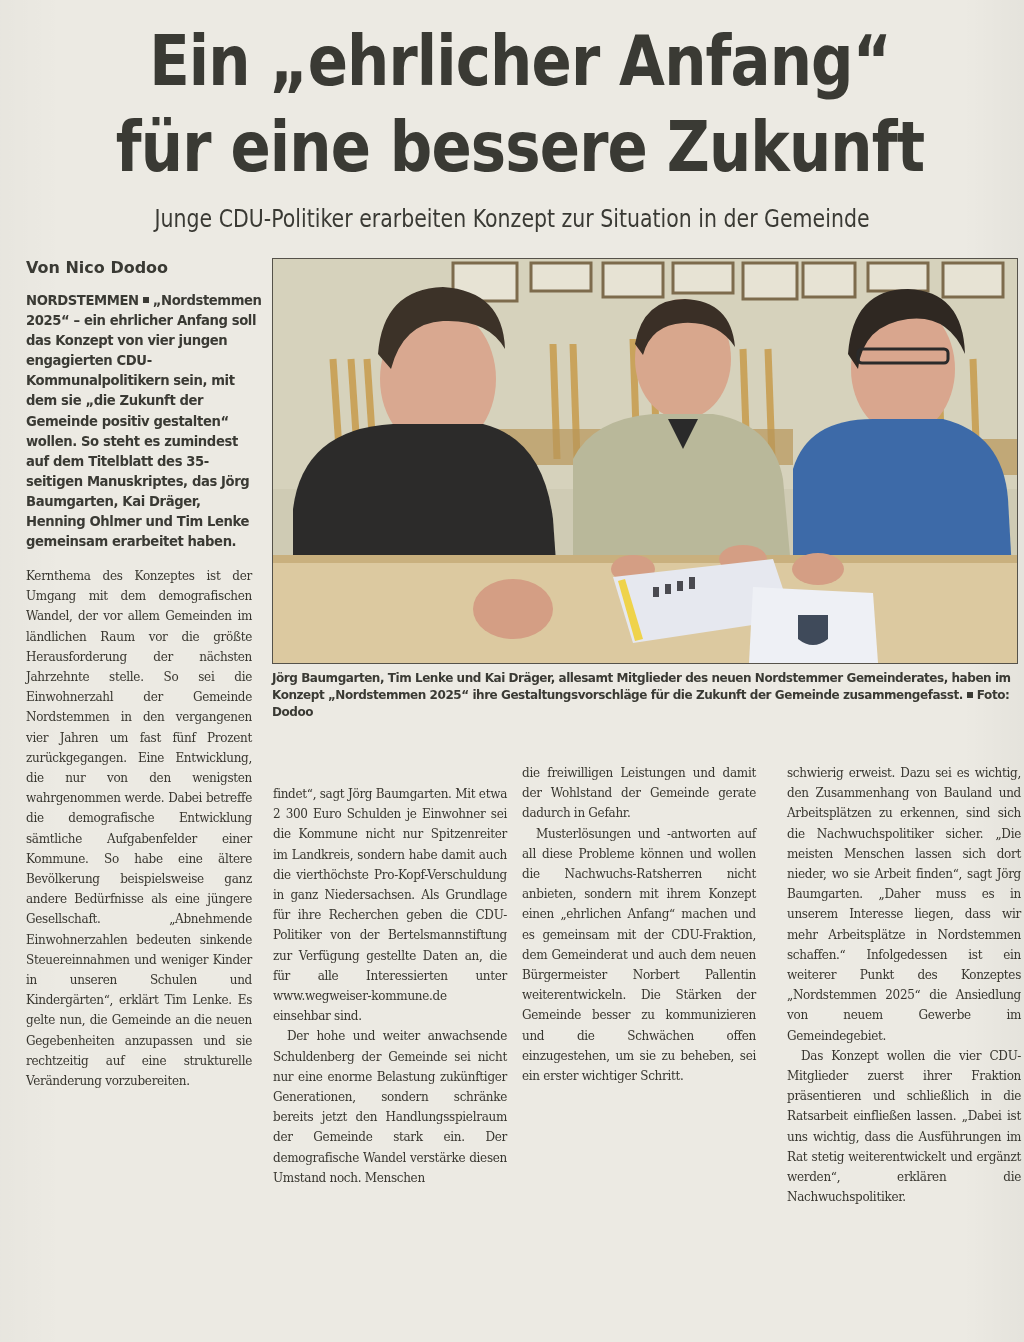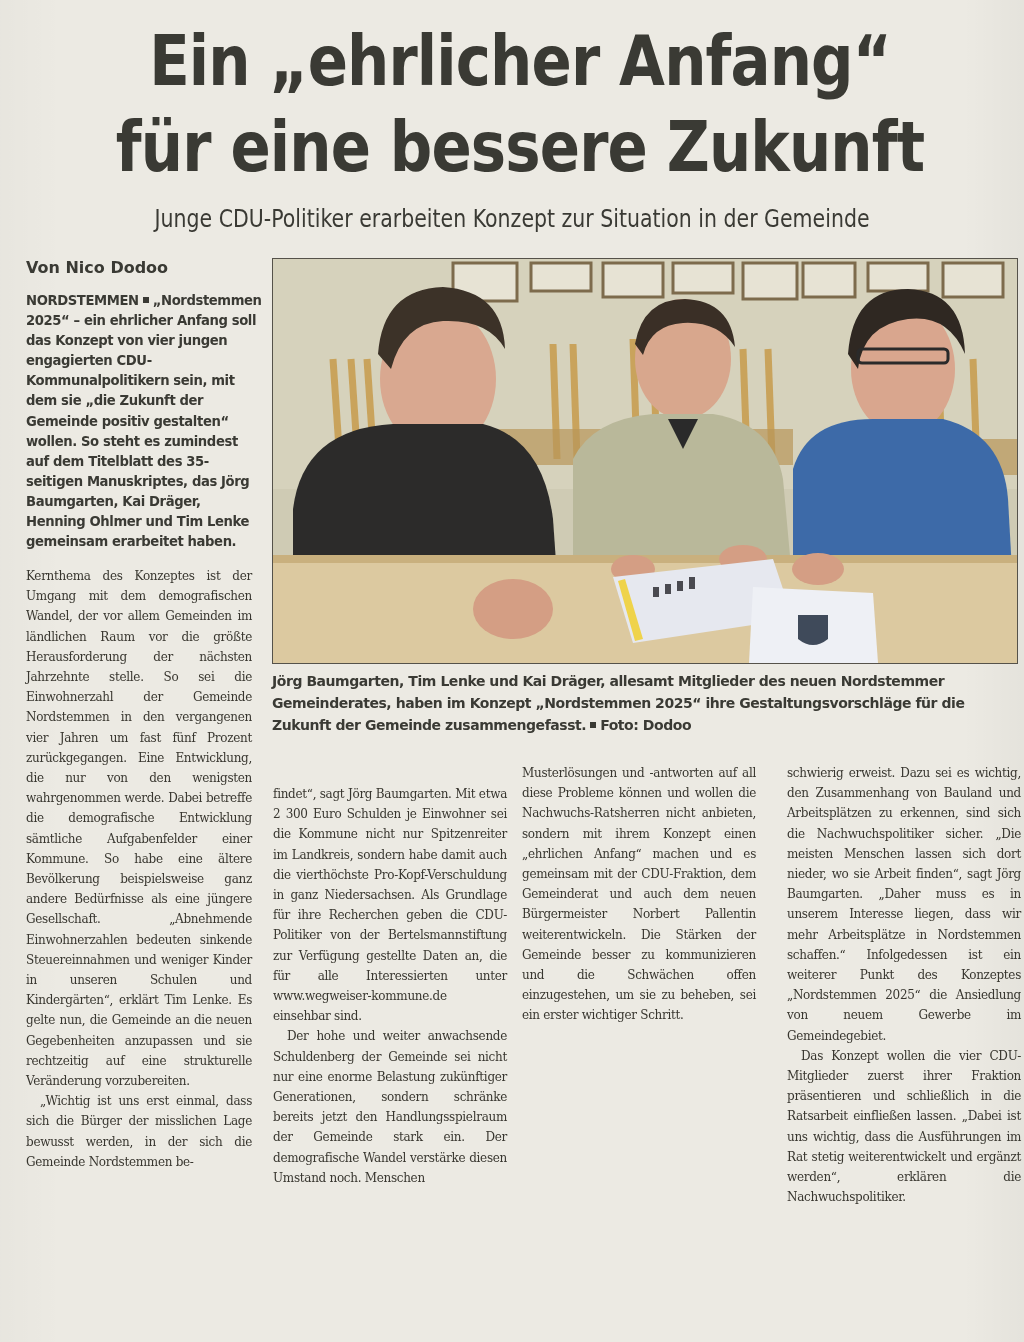--- a/index.html
+++ b/index.html
@@ -53,21 +53,21 @@
   .col4 { left: 771px; top: 763px; width: 234px; margin-left: 16px; }
   .photo {
     position: absolute; left: 272px; top: 258px; width: 744px; height: 404px;
     border: 1px solid #55524a; overflow: hidden;
     background: #c8c3ac;
   }
   .photo svg { display: block; }
   .caption {
     position: absolute; left: 272px; top: 670px; width: 745px;
     font-family: "DejaVu Sans", sans-serif; font-weight: bold;
-    font-size: 14px; line-height: 22px; color: #3a3a34; letter-spacing: -0.45px;
+    font-size: 12px; line-height: 17px; color: #3a3a34; letter-spacing: -0.45px;
   }
   .sq { display: inline-block; width: 6px; height: 6px; background: #3a3a34; vertical-align: middle; margin: 0 4px 2px 4px; }
 </style>
 </head>
 <body>
 
 <div class="page">
 
   <div class="headline">
     <div>Ein „ehrlicher Anfang“</div>
@@ -146,29 +146,29 @@
         </g>
       <polygon points="480,328 600,334 605,404 476,404" fill="#eef0f5"></polygon>
       <path d="M525 356 L555 356 L555 380 Q540 392 525 380 Z" fill="#3f4a5a"></path>
     </svg>
   </div>
 
   <div class="caption"><span>Jörg Baumgarten, Tim Lenke und Kai Dräger, allesamt Mitglieder des neuen Nordstemmer Gemeinderates, haben im Konzept „Nordstemmen 2025“ ihre Gestaltungsvorschläge für die Zukunft der Gemeinde zusammengefasst.</span><span class="sq"></span><span>Foto: Dodoo</span></div>
 
   <div class="col col1">
     <p>Kernthema des Konzeptes ist der Umgang mit dem demografischen Wandel, der vor allem Gemeinden im ländlichen Raum vor die größte Herausforderung der nächsten Jahrzehnte stelle. So sei die Einwohnerzahl der Gemeinde Nordstemmen in den vergangenen vier Jahren um fast fünf Prozent zurückgegangen. Eine Entwicklung, die nur von den wenigsten wahrgenommen werde. Dabei betreffe die demografische Entwicklung sämtliche Aufgabenfelder einer Kommune. So habe eine ältere Bevölkerung beispielsweise ganz andere Bedürfnisse als eine jüngere Gesellschaft. „Abnehmende Einwohnerzahlen bedeuten sinkende Steuereinnahmen und weniger Kinder in unseren Schulen und Kindergärten“, erklärt Tim Lenke. Es gelte nun, die Gemeinde an die neuen Gegebenheiten anzupassen und sie rechtzeitig auf eine strukturelle Veränderung vorzubereiten.</p>
-    <p>„Wichtig ist uns erst einmal, dass sich die Bürger der misslichen Lage bewusst werden, in der sich die Gemeinde Nordstemmen be-</p>
   </div>
 
   <div class="col col2">
     <p>findet“, sagt Jörg Baumgarten. Mit etwa 2 300 Euro Schulden je Einwohner sei die Kommune nicht nur Spitzenreiter im Landkreis, sondern habe damit auch die vierthöchste Pro-Kopf-Verschuldung in ganz Niedersachsen. Als Grundlage für ihre Recherchen geben die CDU-Politiker von der Bertelsmannstiftung zur Verfügung gestellte Daten an, die für alle Interessierten unter www.wegweiser-kommune.de einsehbar sind.</p>
     <p>Der hohe und weiter anwachsende Schuldenberg der Gemeinde sei nicht nur eine enorme Belastung zukünftiger Generationen, sondern schränke bereits jetzt den Handlungsspielraum der Gemeinde stark ein. Der demografische Wandel verstärke diesen Umstand noch. Menschen</p>
   </div>
 
   <div class="col col3">
+    <p>die freiwilligen Leistungen und damit der Wohlstand der Gemeinde gerate dadurch in Gefahr.</p>
     <p>Musterlösungen und -antworten auf all diese Probleme können und wollen die Nachwuchs-Ratsherren nicht anbieten, sondern mit ihrem Konzept einen „ehrlichen Anfang“ machen und es gemeinsam mit der CDU-Fraktion, dem Gemeinderat und auch dem neuen Bürgermeister Norbert Pallentin weiterentwickeln. Die Stärken der Gemeinde besser zu kommunizieren und die Schwächen offen einzugestehen, um sie zu beheben, sei ein erster wichtiger Schritt.</p>
   </div>
 
   <div class="col col4">
     <p>schwierig erweist. Dazu sei es wichtig, den Zusammenhang von Bauland und Arbeitsplätzen zu erkennen, sind sich die Nachwuchspolitiker sicher. „Die meisten Menschen lassen sich dort nieder, wo sie Arbeit finden“, sagt Jörg Baumgarten. „Daher muss es in unserem Interesse liegen, dass wir mehr Arbeitsplätze in Nordstemmen schaffen.“ Infolgedessen ist ein weiterer Punkt des Konzeptes „Nordstemmen 2025“ die Ansiedlung von neuem Gewerbe im Gemeindegebiet.</p>
     <p>Das Konzept wollen die vier CDU-Mitglieder zuerst ihrer Fraktion präsentieren und schließlich in die Ratsarbeit einfließen lassen. „Dabei ist uns wichtig, dass die Ausführungen im Rat stetig weiterentwickelt und ergänzt werden“, erklären die Nachwuchspolitiker.</p>
   </div>
 
 </div>
 

